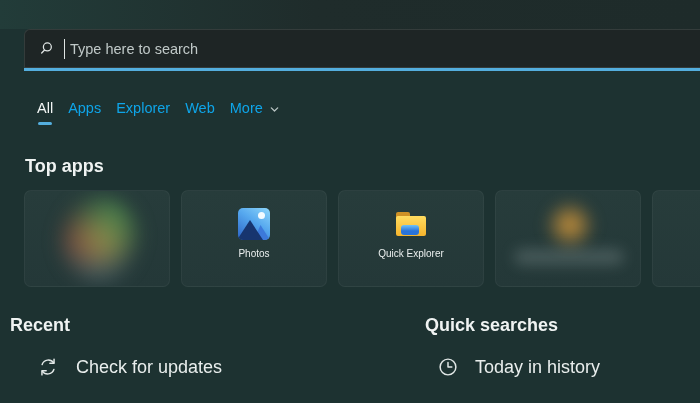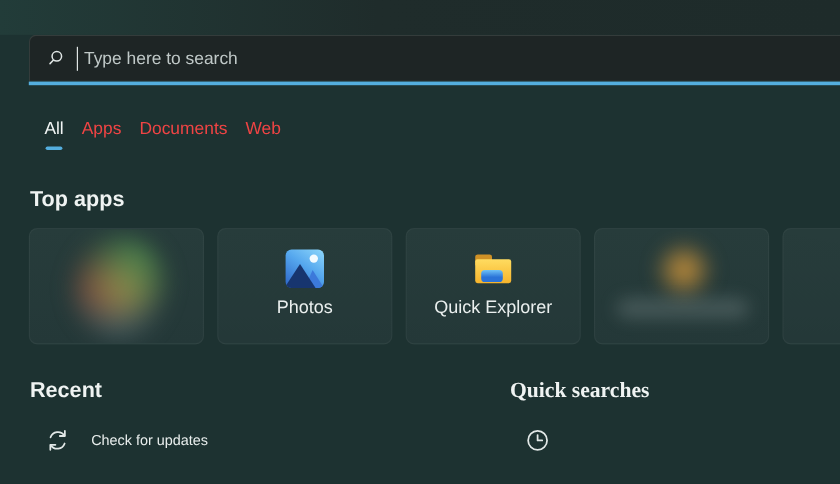--- a/index.html
+++ b/index.html
@@ -25,39 +25,39 @@
   .caret{width:1px;height:20px;background:#dfe5e4;margin-left:9px;}
   .search-input{
     flex:1;background:transparent;border:none;outline:none;
     color:#e8ecec;font-size:14.5px;padding:0 8px 0 5px;
     font-family:inherit;
   }
   .search-input::placeholder{color:#c0c9c8;opacity:1;}
   .accent-line{position:absolute;left:24px;top:68px;width:676px;height:3px;background:#54aede;}
   
   .tabs{position:absolute;left:37px;top:100px;display:flex;gap:15px;align-items:flex-start;}
-  .tab{position:relative;font-size:14.5px;color:#ef4444;padding-bottom:9px;cursor:default;white-space:nowrap;display:flex;align-items:center;gap:6px;}
+  .tab{position:relative;font-size:14.5px;color:#0ea5e9;padding-bottom:9px;cursor:default;white-space:nowrap;display:flex;align-items:center;gap:6px;}
   .tab.active{color:#f2f6f5;}
   .tab.active .pill{
     position:absolute;left:50%;transform:translateX(-50%);bottom:0;
     width:14px;height:3px;border-radius:2px;background:#54aede;
   }
   .chevron{width:11px;height:11px;display:block;margin-top:2px;}
   
   .heading{position:absolute;font-size:18px;font-weight:700;color:#eff3f2;}
   
   .tiles{position:absolute;left:24px;top:190px;display:flex;gap:11px;}
   .tile{
     width:146px;height:97px;flex:0 0 auto;border-radius:7px;
     background:linear-gradient(180deg,#273c3b 0%,#243838 100%);
     border:1px solid rgba(255,255,255,0.045);box-sizing:border-box;
     position:relative;overflow:hidden;
     display:flex;flex-direction:column;align-items:center;
   }
-  .tile-label{font-size:15px;color:#eaefee;margin-top:8px;}
+  .tile-label{font-size:10px;color:#eaefee;margin-top:8px;}
   .tile-icon-area{margin-top:17px;width:32px;height:32px;position:relative;}
   
   .blob-multicolor{
     position:absolute;left:35px;top:5px;width:80px;height:88px;border-radius:50%;
     background:
       radial-gradient(circle at 66% 22%, rgba(96,168,86,0.60) 0%, rgba(96,168,86,0) 55%),
       radial-gradient(circle at 28% 48%, rgba(188,92,62,0.55) 0%, rgba(188,92,62,0) 52%),
       radial-gradient(circle at 55% 50%, rgba(208,180,66,0.60) 0%, rgba(208,180,66,0) 55%),
       radial-gradient(circle at 48% 78%, rgba(150,170,185,0.28) 0%, rgba(150,170,185,0) 60%);
     filter:blur(9px);
@@ -83,21 +83,21 @@
   
   .fe-icon{width:32px;height:32px;position:relative;}
   .fe-tab{position:absolute;left:1px;top:4px;width:14px;height:9px;background:#cf9126;border-radius:2px 2px 0 0;}
   .fe-body{position:absolute;left:1px;top:8px;width:30px;height:20px;border-radius:2px;
     background:linear-gradient(180deg,#ffdc60 0%,#f6b42c 100%);}
   .fe-clip{position:absolute;left:6px;top:17px;width:18px;height:10px;border-radius:3px;
     background:linear-gradient(180deg,#6ec2f7 0%,#2a73d8 60%);}
   
   .list-item{position:absolute;display:flex;align-items:center;cursor:default;}
   .list-icon{width:22px;height:22px;flex:0 0 auto;display:block;}
-  .list-label{font-size:12px;color:#e9eeed;}
+  .list-label{font-size:18px;color:#e9eeed;}
   .recent-item{left:37px;top:356px;}
   .recent-item .list-label{margin-left:17px;}
   .quick-item{left:437px;top:356px;}
   .quick-item .list-label{margin-left:16px;}
 </style>
 </head>
 <body>
 
 <div class="top-strip"></div>
 
@@ -113,24 +113,30 @@
 
 <div class="tabs">
   <div class="tab active">
     <span>All</span>
     <span class="pill"></span>
   </div>
   <div class="tab">
     <span>Apps</span>
   </div>
   <div class="tab">
-    <span>Documents</span>
+    <span>Explorer</span>
   </div>
   <div class="tab">
     <span>Web</span>
+  </div>
+  <div class="tab">
+    <span>More</span>
+    <svg class="chevron" viewBox="0 0 12 12" fill="none" stroke="#b9c4c3" stroke-width="1.4" stroke-linecap="round" stroke-linejoin="round">
+      <path d="M2.5 4.2 L6 7.7 L9.5 4.2"></path>
+    </svg>
   </div>
 </div>
 
 <div class="heading" style="left:25px;top:156px;">Top apps</div>
 
 <div class="tiles">
   <div class="tile">
     <div class="blob-multicolor"></div>
   </div>
   <div class="tile">
@@ -155,30 +161,31 @@
     </div>
     <div class="tile-label">Quick Explorer</div>
   </div>
   <div class="tile">
     <div class="blob-orange"></div>
     <div class="blob-smear"></div>
   </div>
   <div class="tile"></div>
 </div>
 
-<div class="heading" style="left:25px;top:315px;">Recent</div>
+<div class="heading" style="left:10px;top:315px;">Recent</div>
 <div class="list-item recent-item">
   <svg class="list-icon" viewBox="0 0 24 24" fill="none" stroke="#e2e8e7" stroke-width="1.6" stroke-linecap="round" stroke-linejoin="round">
     <path d="M5.6 9.2 A7.1 7.1 0 0 1 18.2 7.6"></path>
     <path d="M18.6 3.4 L18.6 8 L14 8"></path>
     <path d="M18.4 14.8 A7.1 7.1 0 0 1 5.8 16.4"></path>
     <path d="M5.4 20.6 L5.4 16 L10 16"></path>
   </svg>
   <span class="list-label">Check for updates</span>
 </div>
 
-<div class="heading" style="left:425px;top:315px;font-family:Liberation Serif, serif;">Quick searches</div>
+<div class="heading" style="left:425px;top:315px;">Quick searches</div>
 <div class="list-item quick-item">
   <svg class="list-icon" viewBox="0 0 24 24" fill="none" stroke="#e2e8e7" stroke-width="1.6" stroke-linecap="round" stroke-linejoin="round">
     <circle cx="12" cy="12" r="8.6"></circle>
     <path d="M12 7.2 L12 12 L16.2 12"></path>
   </svg>
+  <span class="list-label">Today in history</span>
 </div>
 
 </body></html>

